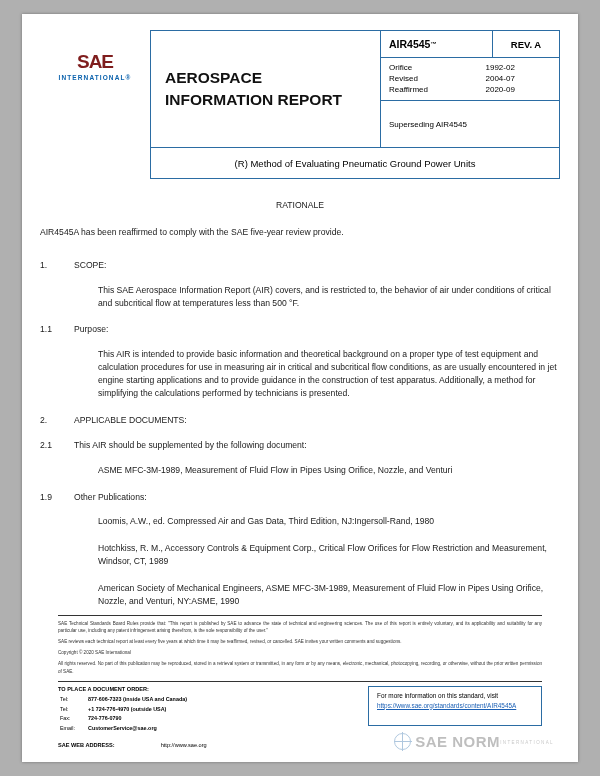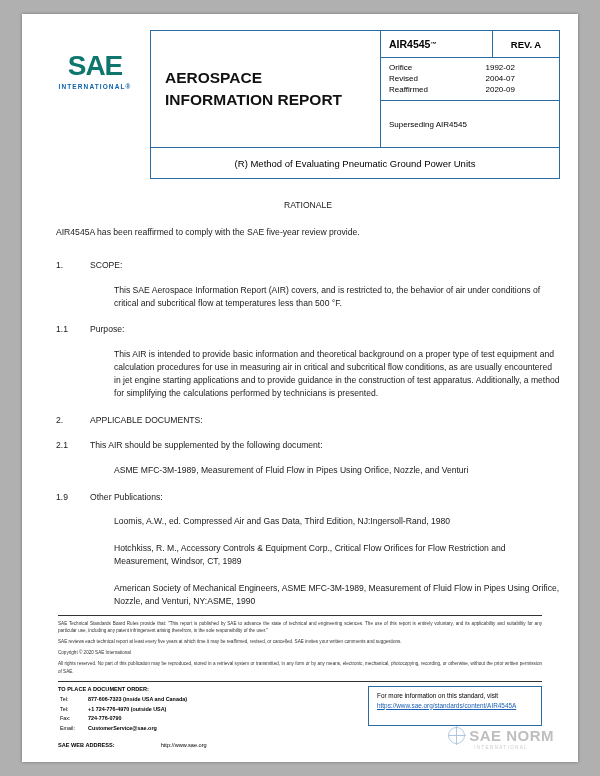--- a/index.html
+++ b/index.html
@@ -41,23 +41,23 @@
     width: 110px;
     display: flex;
     flex-direction: column;
     align-items: center;
     justify-content: flex-start;
     padding-top: 22px;
   }
   .sae-logo {
     font-family: "Liberation Sans", sans-serif;
     font-weight: bold;
-    font-size: 28px;
+    font-size: 19px;
     letter-spacing: -1px;
-    color: #0f766e;
+    color: #7f1d1d;
     line-height: 1;
   }
   .sae-sub {
     font-size: 6.5px;
     letter-spacing: 1.1px;
     color: #0b62ad;
     font-weight: bold;
     margin-top: 3px;
   }
   .titlebox {
@@ -130,21 +130,20 @@
     justify-content: center;
     font-size: 9.5px;
   }
 
   
   .body {
     margin-top: 20px;
     font-size: 8.6px;
     color: #1a1a1a;
     line-height: 1.5;
-    margin-left: 16px;
   }
   .rationale-head {
     text-align: center;
     font-size: 8.6px;
     margin-bottom: 14px;
   }
   .para {
     margin: 0 0 14px 0;
   }
   .row {
@@ -211,21 +210,20 @@
   .info-box .ln1 { margin-bottom: 3px; }
   .info-box a { color: #1a5fb4; text-decoration: underline; }
 
   
   .watermark {
     position: absolute;
     right: 6px;
     bottom: 4px;
     opacity: 0.55;
     display: flex;
-    flex-direction: column;
     align-items: center;
     pointer-events: none;
   }
   .wm-main {
     display: flex;
     align-items: center;
     font-size: 15px;
     font-weight: bold;
     color: #8a8a8a;
     letter-spacing: 0.5px;

